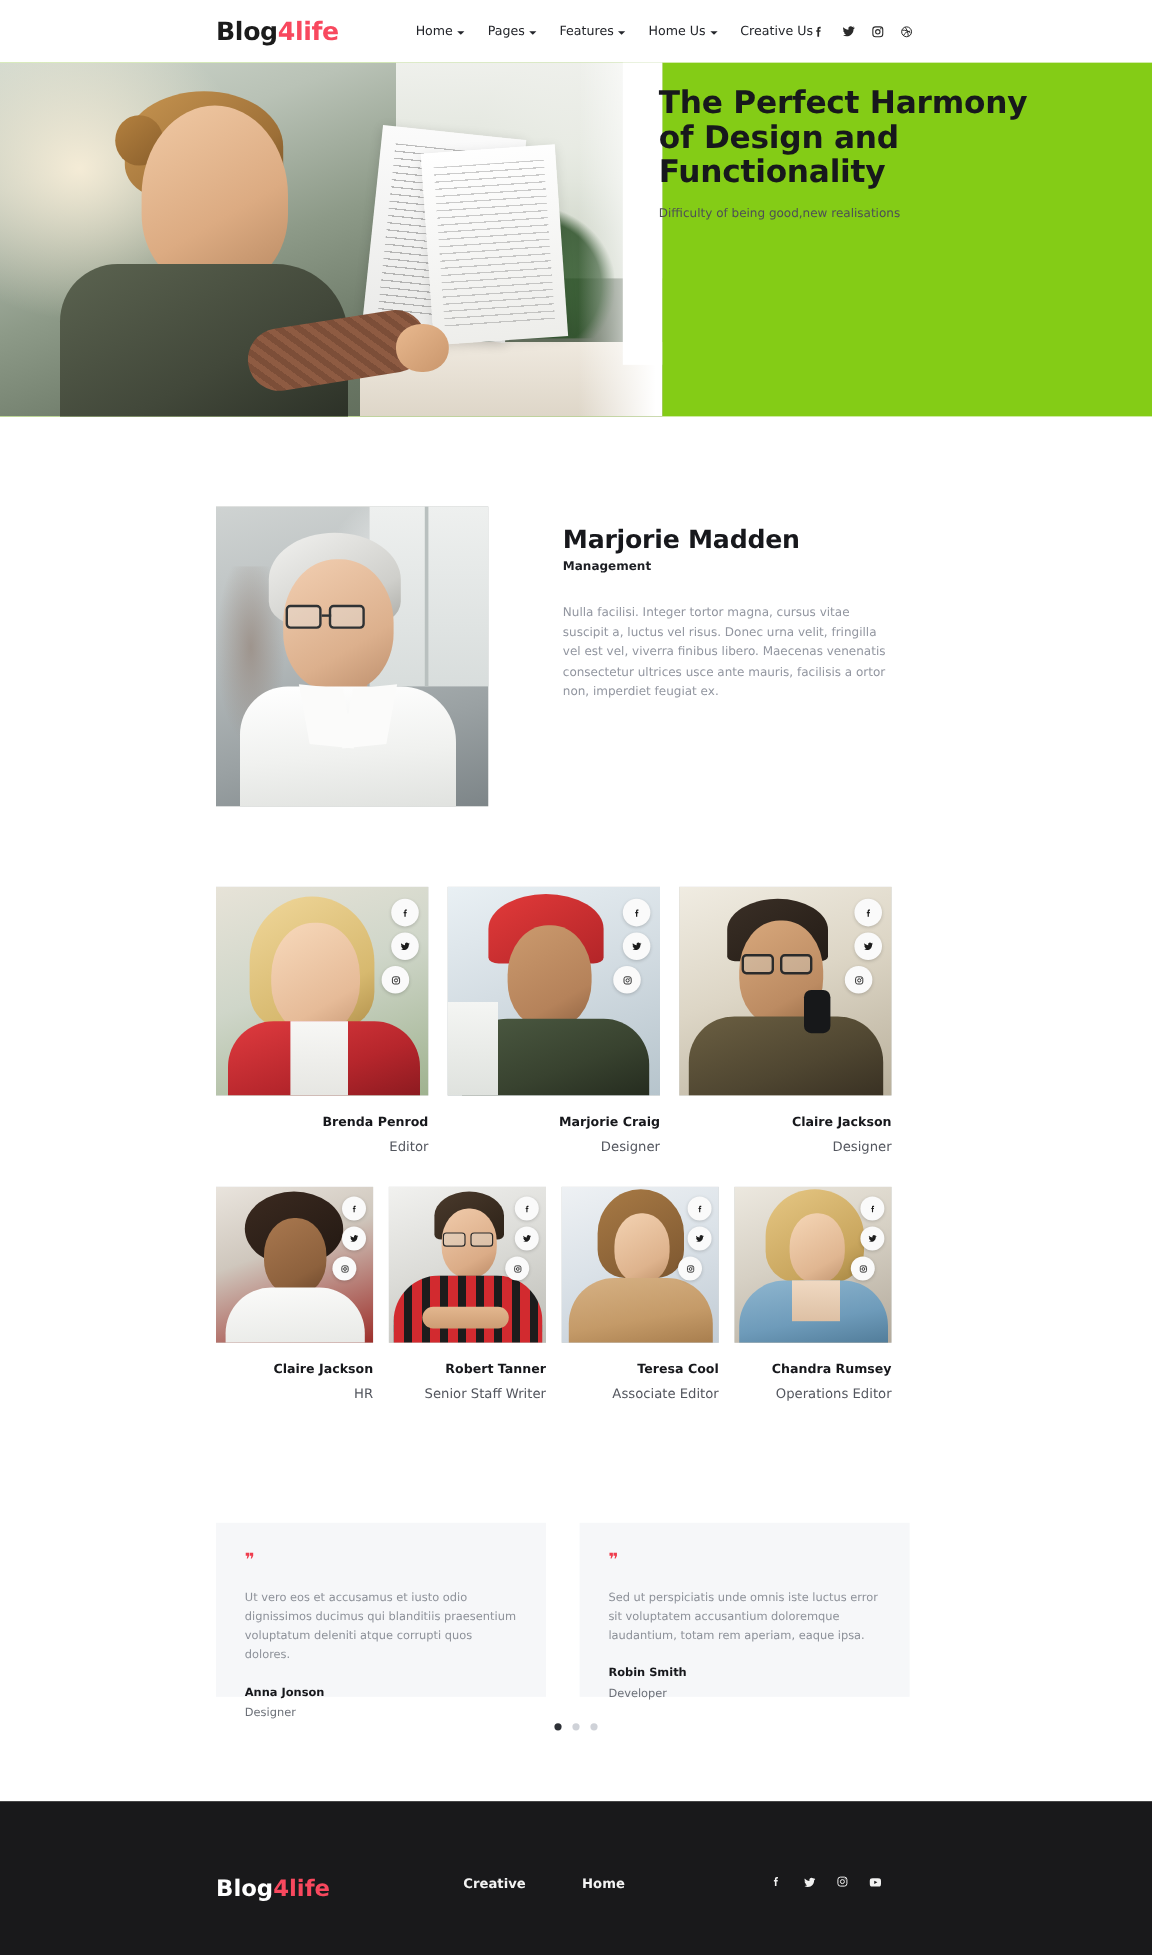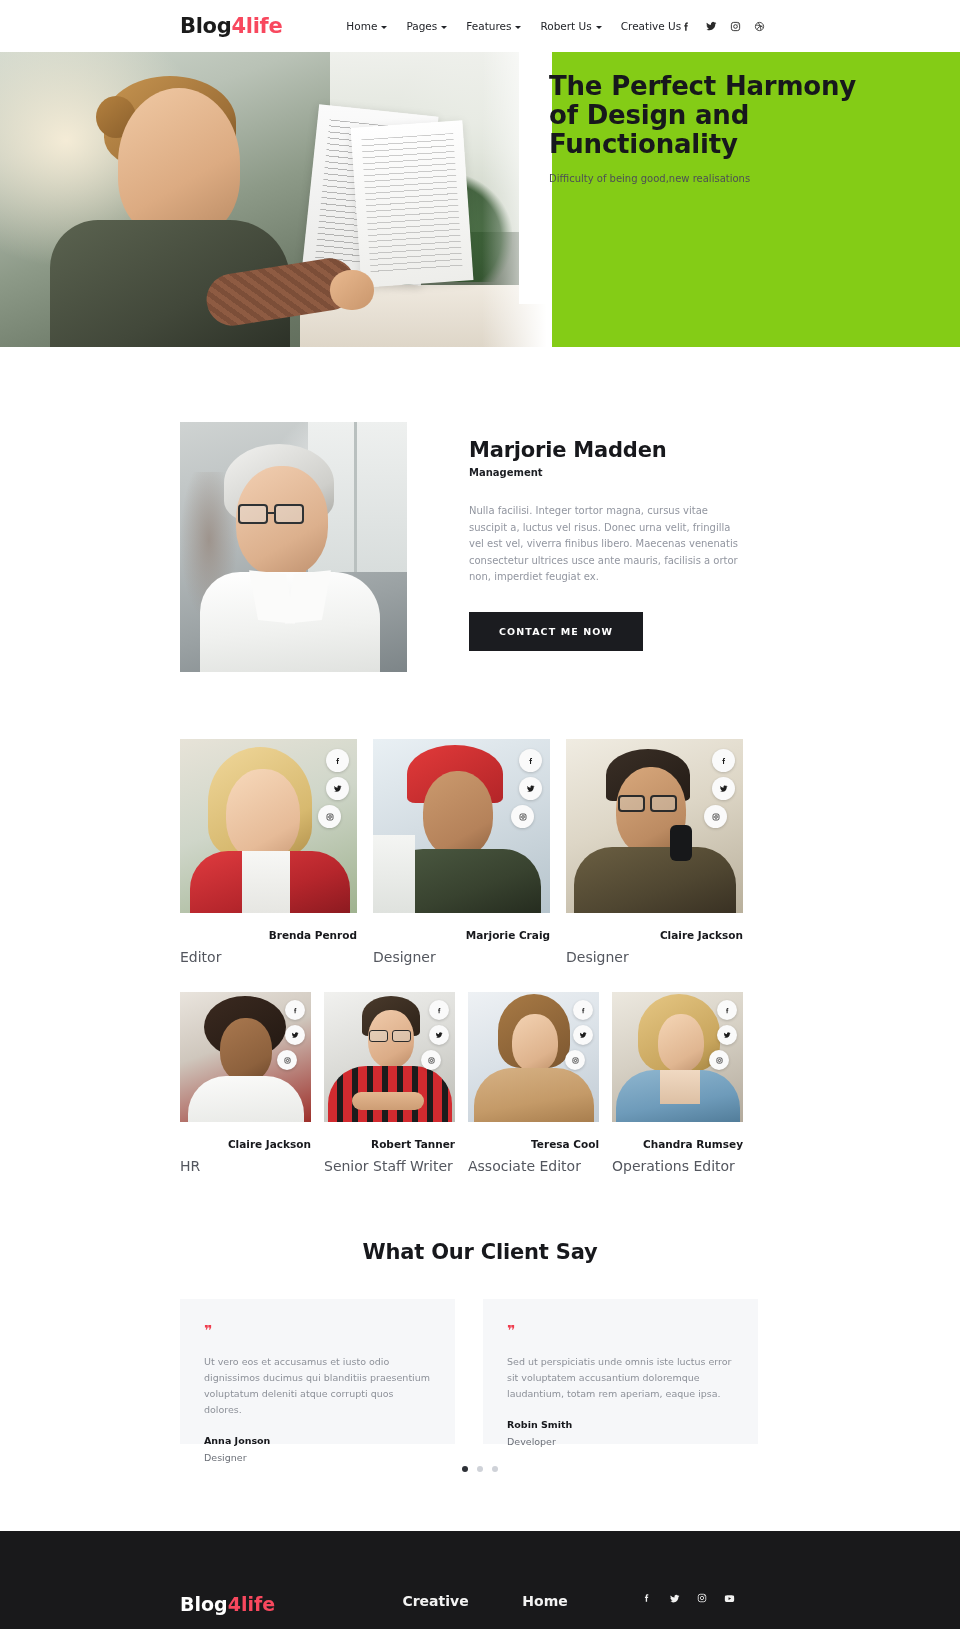--- a/index.html
+++ b/index.html
@@ -281,21 +281,21 @@
     display:flex;align-items:center;justify-content:center;
     color:#1d1d1d;
     box-shadow:0 1px 3px rgba(0,0,0,.18);
     cursor:pointer;
   }
   .row2 .soc-bubble { width:20px;height:20px; }
   .soc-bubble.offset { margin-left:-8px; }
   .soc-bubble svg { display:block; }
 
   .card-name { text-align:right; font-size:10.5px; font-weight:bold; color:#17181c; margin-top:16px; }
-  .card-role { text-align:left; font-size:14px; color:#53565e; margin-top:8px; }
+  .card-role { text-align:right; font-size:11px; color:#53565e; margin-top:8px; }
   .row1 .card-name, .row1 .card-role { width:177px; }
   .row2 .card-name, .row2 .card-role { width:131px; }
 
   
   .pf { position:absolute; inset:0; }
   .pf .bgl { position:absolute; inset:0; }
   .pf .head { position:absolute; border-radius:48% 48% 45% 45%; }
   .pf .hair { position:absolute; border-radius:58% 58% 32% 32%; }
   .pf .torso { position:absolute; border-radius:38px 38px 0 0; }
 
@@ -319,21 +319,21 @@
     height:225px;
     display:flex;
     padding-top:62px;
   }
   .f-brand { margin-left:180px; font-size:19px; font-weight:bold; white-space:nowrap; }
   .f-brand .b-dark { color:#ffffff; }
   .f-brand .b-red  { color:#f8485e; }
   .f-col { margin-left:0; }
   .f-col.c1 { margin-left:111px; width:99px; }
   .f-col.c2 { width:120px; }
-  .f-link { display:block; font-size:14px; font-weight:bold; color:#f3f3f3; margin-bottom:13px; cursor:pointer;text-align:center; }
+  .f-link { display:block; font-size:11px; font-weight:bold; color:#f3f3f3; margin-bottom:13px; cursor:pointer; }
   .f-social { display:flex; gap:17px; margin-left:auto; margin-right:225px; }
   .f-social .soc { color:#f1f1f1; cursor:pointer; display:flex; }
   .f-social .soc svg { display:block; }
 </style>
 </head>
 <body>
 
 <header class="site-header">
   <div class="brand">
     <span class="b-dark">Blog</span><span class="b-red">4life</span>
@@ -346,21 +346,21 @@
     </div>
     <div class="nav-item">
       <span>Pages</span>
       <i class="caret"></i>
     </div>
     <div class="nav-item">
       <span>Features</span>
       <i class="caret"></i>
     </div>
     <div class="nav-item">
-      <span>Robert Us</span>
+      <span>Home Us</span>
       <i class="caret"></i>
     </div>
     <div class="nav-item">
       <span>Creative Us</span>
     </div>
   </nav>
 
   <div class="header-social">
     <span class="soc">
       <svg width="11" height="11" viewBox="0 0 24 24" fill="currentColor">
@@ -424,21 +424,20 @@
     <div class="pp-glass-bridge"></div>
     <div class="pp-shirt"></div>
     <div class="pp-collar-l"></div>
     <div class="pp-collar-r"></div>
   </div>
 
   <div class="profile-info">
     <h2 class="profile-name">Marjorie Madden</h2>
     <div class="profile-role">Management</div>
     <p class="profile-desc">Nulla facilisi. Integer tortor magna, cursus vitae suscipit a, luctus vel risus. Donec urna velit, fringilla vel est vel, viverra finibus libero. Maecenas venenatis consectetur ultrices usce ante mauris, facilisis a ortor non, imperdiet feugiat ex.</p>
-    <button class="btn-contact">CONTACT ME NOW</button>
   </div>
 </section>
 
 <section class="team">
 
   <div class="team-row row1">
 
     <div class="team-card">
       <div class="card-img">
         <div class="pf">
@@ -673,21 +672,20 @@
         </div>
       </div>
       <div class="card-name">Chandra Rumsey</div>
       <div class="card-role">Operations Editor</div>
     </div>
 
   </div>
 </section>
 
 <section class="testimonials">
-  <h2 class="sec-title">What Our Client Say</h2>
 
   <div class="test-row">
     <div class="test-card">
       <div class="quote-mark">❞</div>
       <p class="test-text">Ut vero eos et accusamus et iusto odio dignissimos ducimus qui blanditiis praesentium voluptatum deleniti atque corrupti quos dolores.</p>
       <div class="test-author">Anna Jonson</div>
       <div class="test-role">Designer</div>
     </div>
 
     <div class="test-card">

